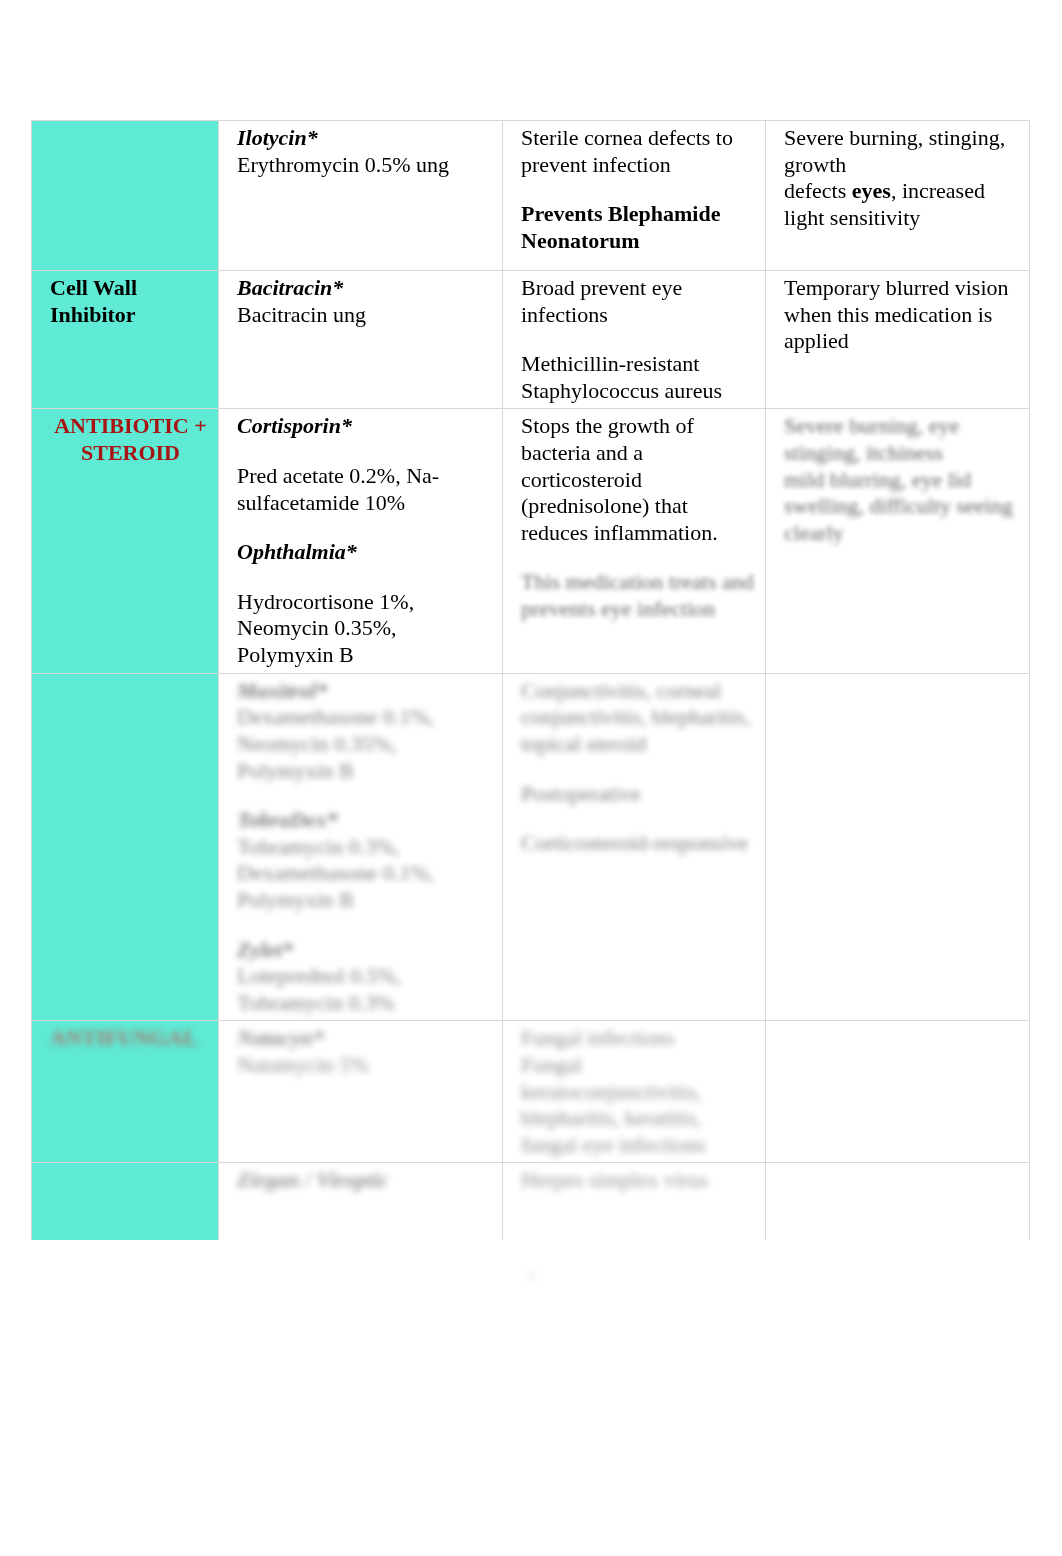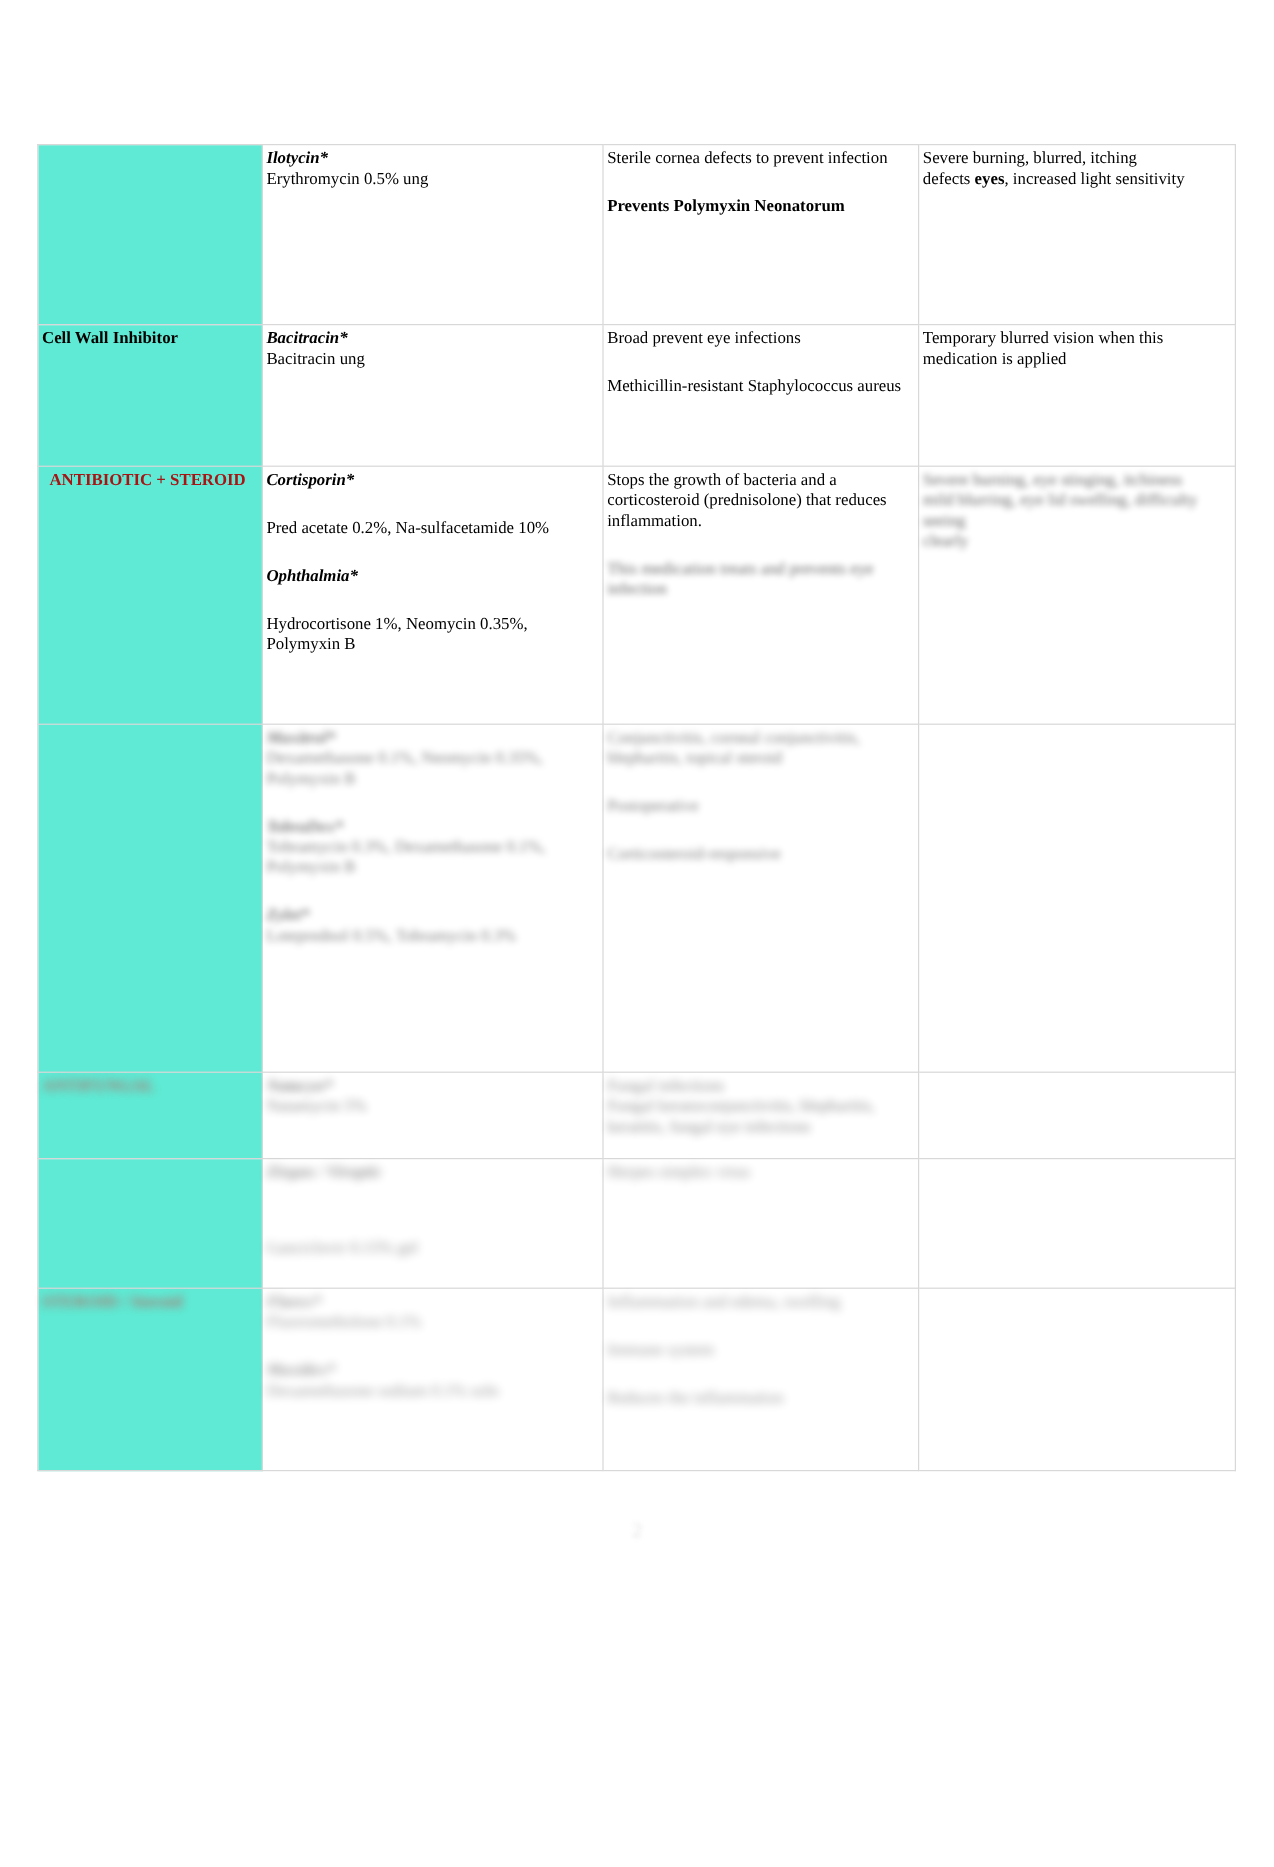--- a/index.html
+++ b/index.html
@@ -29,22 +29,22 @@
     position: absolute;
     left: 31px;
     top: 120px;
     width: 998px;
     border-collapse: collapse;
     table-layout: fixed;
   }
   .doc-table td {
     border: 1px solid #d8d8d8;
     vertical-align: top;
-    padding: 4px 7px 4px 3px;
-    font-size: 14px;
+    padding: 4px 7px 4px 18px;
+    font-size: 22px;
     line-height: 1.21;
   }
 
   
   col.c1 { width: 187px; }
   col.c2 { width: 284px; }
   col.c3 { width: 263px; }
   col.c4 { width: 264px; }
 
   td.col-class {
@@ -116,24 +116,24 @@
         <td class="col-class">
           <p class="line b"></p>
         </td>
         <td class="col-white">
           <p class="line bi">Ilotycin*</p>
           <p class="line">Erythromycin 0.5% ung</p>
         </td>
         <td class="col-white">
           <p class="line">Sterile cornea defects to prevent infection</p>
           <p class="gap"></p>
-          <p class="line b">Prevents Polymyxin Neonatorum</p>
-        </td>
-        <td class="col-white">
-          <p class="line">Severe burning, blurred, itching</p>
+          <p class="line b">Prevents Blephamide Neonatorum</p>
+        </td>
+        <td class="col-white">
+          <p class="line">Severe burning, stinging, growth</p>
           <p class="line"><span>defects </span><span class="b">eyes</span><span>, increased light sensitivity</span></p>
         </td>
       </tr>
 
       <tr style="height:118px;">
         <td class="col-class">
           <p class="line b">Cell Wall Inhibitor</p>
         </td>
         <td class="col-white">
           <p class="line bi">Bacitracin*</p>

